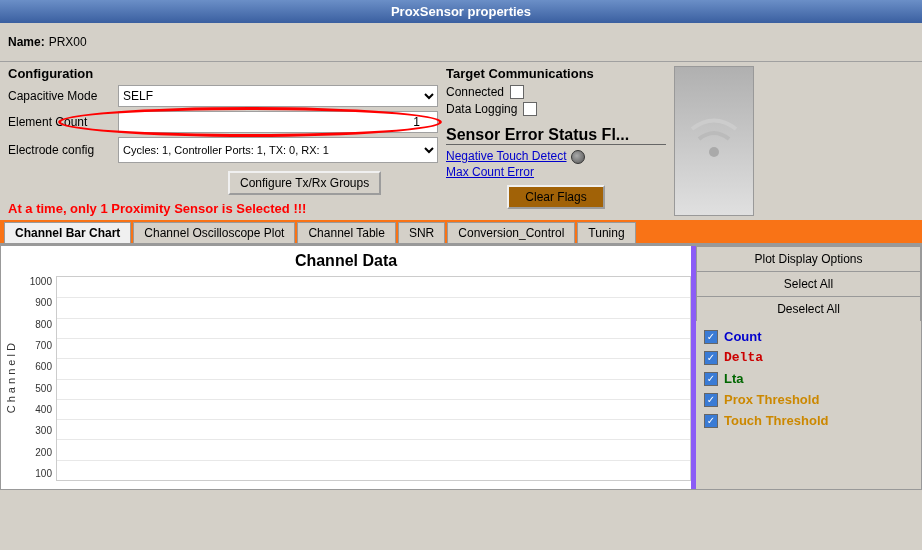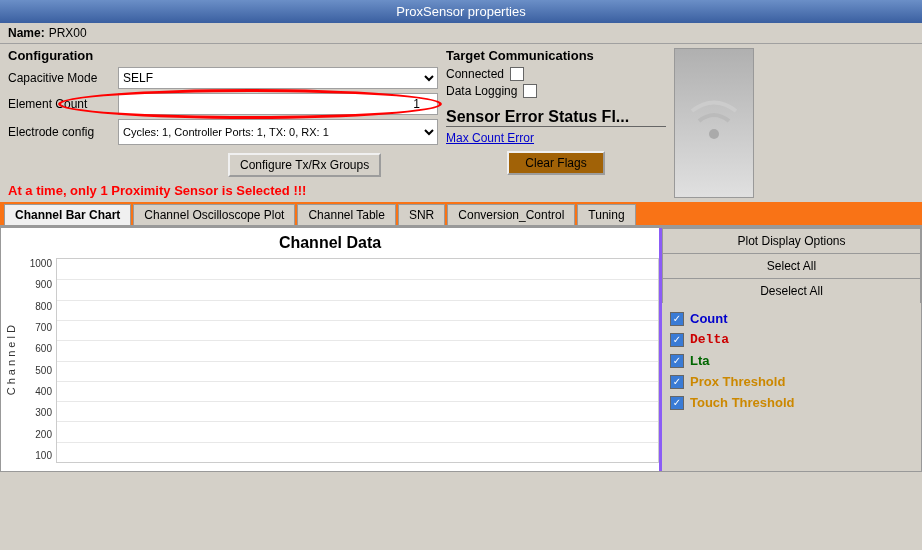--- a/index.html
+++ b/index.html
@@ -12,27 +12,27 @@
       overflow: hidden;
     }
 
     
     .title-bar {
       background: linear-gradient(to bottom, #6b8fc7, #3a5fa0);
       color: white;
       text-align: center;
       padding: 4px 0;
       font-size: 13px;
-      font-weight: normal;
+      font-weight: bold;
     }
 
     
     .name-row {
       background: #d4d0c8;
-      padding: 3px 8px;
+      padding: 12px 8px;
       display: flex;
       align-items: center;
       border-bottom: 1px solid #a0a0a0;
     }
     .name-row label {
       font-weight: bold;
       margin-right: 4px;
     }
 
     
@@ -255,22 +255,22 @@
 
     .grid-line {
       position: absolute;
       left: 0;
       right: 0;
       border-top: 1px solid #e8e8e8;
     }
 
     
     .right-panel {
-      width: 262px;
-      border-left: 3px solid #8b5cf6;
+      width: 230px;
+      border-left: 5px solid #8b5cf6;
       display: flex;
       flex-direction: column;
       background: #d4d0c8;
     }
 
     .right-btn {
       padding: 5px 10px;
       background: #d4d0c8;
       border: 1px solid #999;
       border-bottom: none;
@@ -364,20 +364,24 @@
       <span>Connected</span>
       <div class="comm-checkbox"></div>
     </div>
     <div class="comm-row">
       <span>Data Logging</span>
       <div class="comm-checkbox"></div>
     </div>
 
     <div style="margin-top:10px;">
       <div class="error-title">Sensor Error Status Fl...</div>
+      <div class="error-row">
+        <a class="error-link">Negative Touch Detect</a>
+        <span class="led-indicator"></span>
+      </div>
       <div>
         <a class="error-link">Max Count Error</a>
       </div>
       <div style="text-align:center; margin-top:4px;">
         <button class="clear-btn">Clear Flags</button>
       </div>
     </div>
   </div>
 
   <div class="wifi-area">

